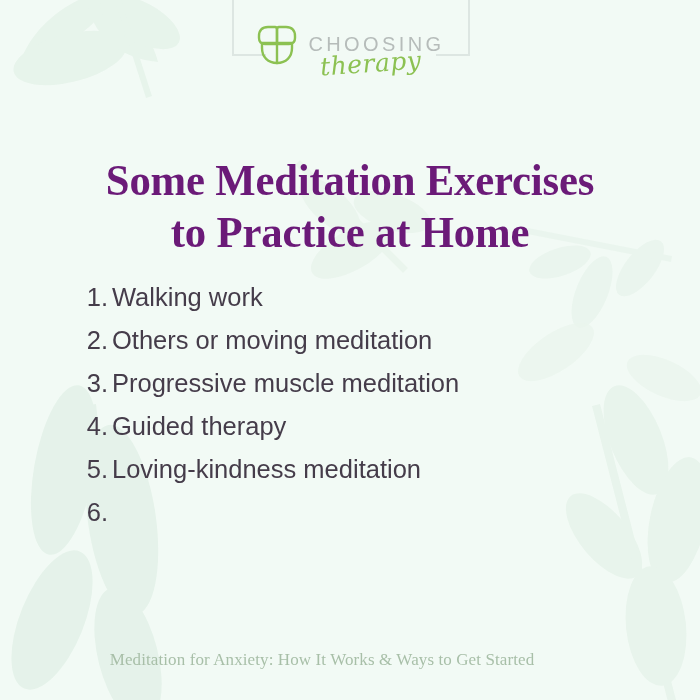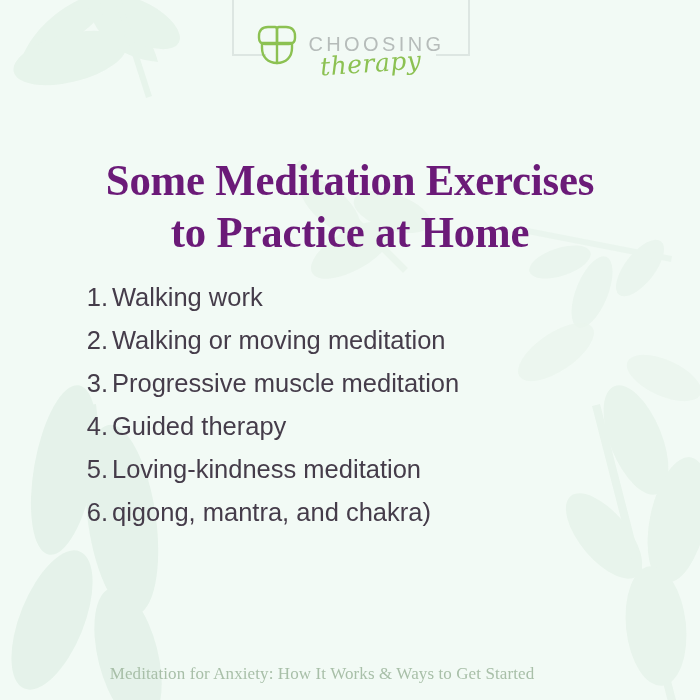--- a/index.html
+++ b/index.html
@@ -141,21 +141,21 @@
   }
   .item-text {
     flex: 1 1 auto;
     white-space: normal;
   }
   .item-text .wrap-line { display: block; }
 
   
   #footer {
     position: absolute;
-    bottom: 16px;
+    bottom: 30px;
     left: 0;
     width: 644px;
     text-align: center;
     color: #a8bfa8;
     font-family: "Liberation Serif", serif;
     font-size: 17px;
     letter-spacing: 0.1px;
   }
 </style>
 </head>
@@ -241,21 +241,21 @@
     <div class="list-item">
       <span class="item-number">1.</span>
       <span class="item-text">
         <span class="wrap-line">Walking work</span>
       </span>
     </div>
 
     <div class="list-item">
       <span class="item-number">2.</span>
       <span class="item-text">
-        <span class="wrap-line">Walking or moving meditation</span>
+        <span class="wrap-line">Others or moving meditation</span>
       </span>
     </div>
 
     <div class="list-item">
       <span class="item-number">3.</span>
       <span class="item-text">
         <span class="wrap-line">Progressive muscle meditation</span>
       </span>
     </div>
 
@@ -269,21 +269,20 @@
     <div class="list-item">
       <span class="item-number">5.</span>
       <span class="item-text">
         <span class="wrap-line">Loving-kindness meditation</span>
       </span>
     </div>
 
     <div class="list-item">
       <span class="item-number">6.</span>
       <span class="item-text">
-        <span class="wrap-line">qigong, mantra, and chakra)</span>
       </span>
     </div>
 
   </div>
 
   <div id="footer">Meditation for Anxiety: How It Works &amp; Ways to Get Started</div>
 
 </div>
 
 </body></html>

